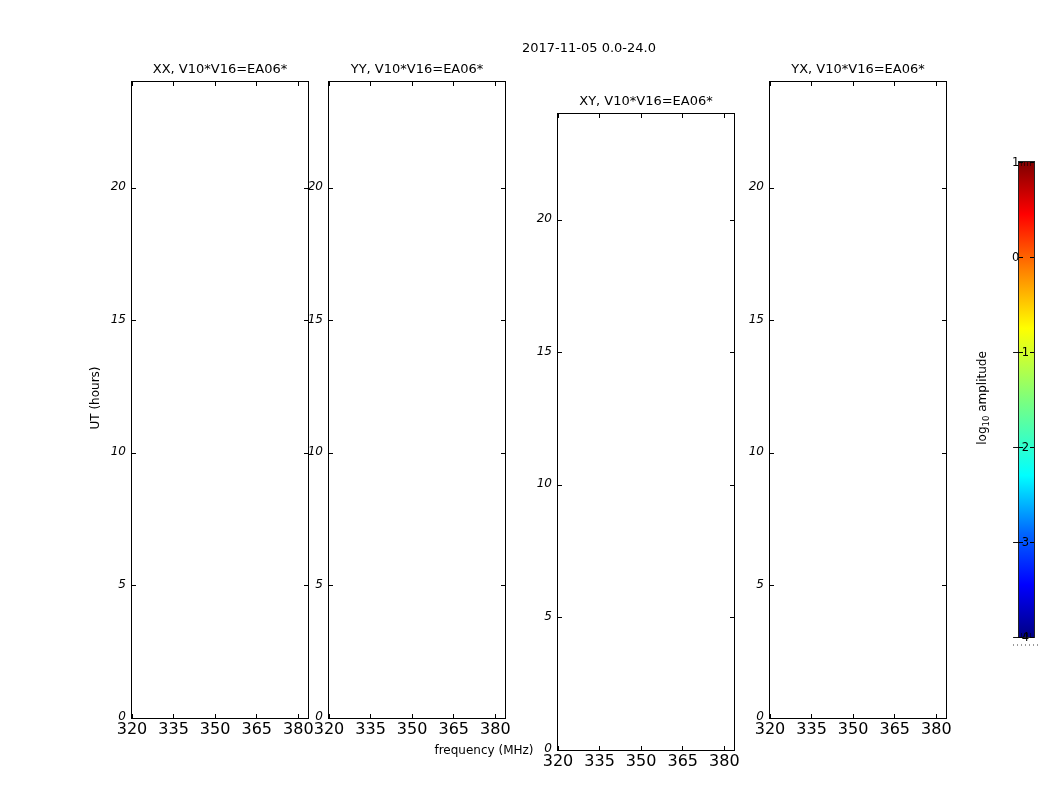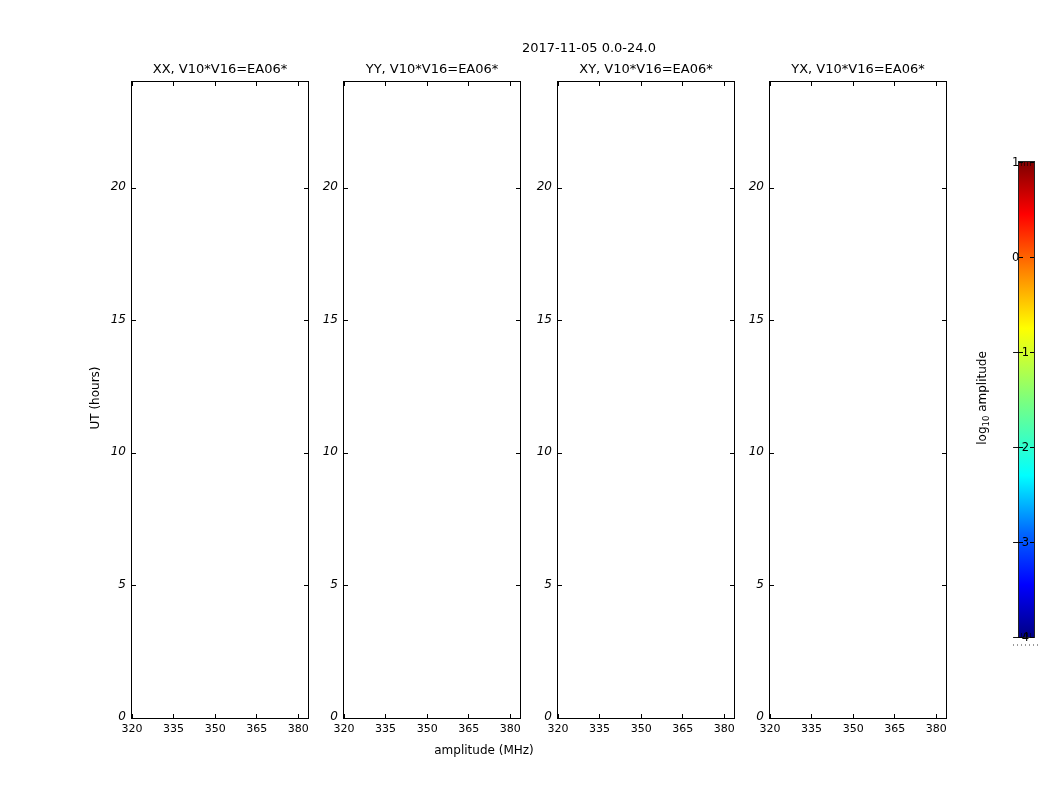--- a/index.html
+++ b/index.html
@@ -16,21 +16,21 @@
     position:absolute;top:81px;width:178px;height:638px;
     border:1px solid #000;box-sizing:border-box;background:#fff;
   }
   .panel-title{
     position:absolute;bottom:calc(100% + 6px);left:50%;transform:translateX(-50%);
     font-size:13px;white-space:nowrap;
   }
   .tick{position:absolute;background:#000;}
   .xtick-label{
     position:absolute;top:calc(100% + 4px);transform:translateX(-50%);
-    font-size:11px;line-height:14px;white-space:nowrap;
+    font-size:16px;line-height:14px;white-space:nowrap;
   }
   .ytick-label{
     position:absolute;right:calc(100% + 6px);
     font-size:12px;line-height:14px;white-space:nowrap;font-style:italic;
   }
   .axis-label{font-size:12px;white-space:nowrap;position:absolute;}
   .ylabel{left:95px;top:398px;transform:translate(-50%,-50%) rotate(-90deg);}
   .xlabel{left:484px;top:743px;transform:translateX(-50%);}
   .colorbar{
     position:absolute;left:1018px;top:161px;width:17px;height:477px;
@@ -90,21 +90,21 @@
         <div class="tick" style="left: 0px; bottom: 264.5px; width: 4px; height: 1px;"></div>
         <div class="tick" style="right: 0px; bottom: 264.5px; width: 4px; height: 1px;"></div>
         <div class="ytick-label" style="bottom: 260px;">10</div>
         <div class="tick" style="left: 0px; bottom: 397px; width: 4px; height: 1px;"></div>
         <div class="tick" style="right: 0px; bottom: 397px; width: 4px; height: 1px;"></div>
         <div class="ytick-label" style="bottom: 392.5px;">15</div>
         <div class="tick" style="left: 0px; bottom: 529.5px; width: 4px; height: 1px;"></div>
         <div class="tick" style="right: 0px; bottom: 529.5px; width: 4px; height: 1px;"></div>
         <div class="ytick-label" style="bottom: 525px;">20</div>
       </div>
-      <div class="panel" style="left: 343px;">
+      <div class="panel" style="left: 328px;">
         <div class="panel-title">YY, V10*V16=EA06*</div>
         <div class="tick" style="left: -0.5px; bottom: 0px; width: 1px; height: 4px;"></div>
         <div class="tick" style="left: -0.5px; top: 0px; width: 1px; height: 4px;"></div>
         <div class="xtick-label" style="left: 0px;">320</div>
         <div class="tick" style="left: 41.0748px; bottom: 0px; width: 1px; height: 4px;"></div>
         <div class="tick" style="left: 41.0748px; top: 0px; width: 1px; height: 4px;"></div>
         <div class="xtick-label" style="left: 41.5748px;">335</div>
         <div class="tick" style="left: 82.6496px; bottom: 0px; width: 1px; height: 4px;"></div>
         <div class="tick" style="left: 82.6496px; top: 0px; width: 1px; height: 4px;"></div>
         <div class="xtick-label" style="left: 83.1496px;">350</div>
@@ -123,21 +123,21 @@
         <div class="tick" style="left: 0px; bottom: 264.5px; width: 4px; height: 1px;"></div>
         <div class="tick" style="right: 0px; bottom: 264.5px; width: 4px; height: 1px;"></div>
         <div class="ytick-label" style="bottom: 260px;">10</div>
         <div class="tick" style="left: 0px; bottom: 397px; width: 4px; height: 1px;"></div>
         <div class="tick" style="right: 0px; bottom: 397px; width: 4px; height: 1px;"></div>
         <div class="ytick-label" style="bottom: 392.5px;">15</div>
         <div class="tick" style="left: 0px; bottom: 529.5px; width: 4px; height: 1px;"></div>
         <div class="tick" style="right: 0px; bottom: 529.5px; width: 4px; height: 1px;"></div>
         <div class="ytick-label" style="bottom: 525px;">20</div>
       </div>
-      <div class="panel" style="left: 557px;">
+      <div class="panel" style="left: 557px; margin-top: 32px;">
         <div class="panel-title">XY, V10*V16=EA06*</div>
         <div class="tick" style="left: -0.5px; bottom: 0px; width: 1px; height: 4px;"></div>
         <div class="tick" style="left: -0.5px; top: 0px; width: 1px; height: 4px;"></div>
         <div class="xtick-label" style="left: 0px;">320</div>
         <div class="tick" style="left: 41.0748px; bottom: 0px; width: 1px; height: 4px;"></div>
         <div class="tick" style="left: 41.0748px; top: 0px; width: 1px; height: 4px;"></div>
         <div class="xtick-label" style="left: 41.5748px;">335</div>
         <div class="tick" style="left: 82.6496px; bottom: 0px; width: 1px; height: 4px;"></div>
         <div class="tick" style="left: 82.6496px; top: 0px; width: 1px; height: 4px;"></div>
         <div class="xtick-label" style="left: 83.1496px;">350</div>
@@ -192,21 +192,21 @@
         <div class="tick" style="left: 0px; bottom: 397px; width: 4px; height: 1px;"></div>
         <div class="tick" style="right: 0px; bottom: 397px; width: 4px; height: 1px;"></div>
         <div class="ytick-label" style="bottom: 392.5px;">15</div>
         <div class="tick" style="left: 0px; bottom: 529.5px; width: 4px; height: 1px;"></div>
         <div class="tick" style="right: 0px; bottom: 529.5px; width: 4px; height: 1px;"></div>
         <div class="ytick-label" style="bottom: 525px;">20</div>
       </div>
     </div>
 
   <div class="axis-label ylabel">UT (hours)</div>
-  <div class="axis-label xlabel">amplitude (MHz)</div>
+  <div class="axis-label xlabel">frequency (MHz)</div>
 
   <div class="colorbar" id="colorbar" style="background: linear-gradient(rgb(127, 0, 0) 0%, rgb(255, 0, 0) 11%, rgb(255, 132, 0) 23%, rgb(255, 255, 0) 35%, rgb(125, 255, 125) 50%, rgb(0, 255, 255) 66%, rgb(0, 104, 255) 78%, rgb(0, 0, 255) 89%, rgb(0, 0, 132) 100%);">
     <div class="cb-cap top"></div>
     <div class="cb-cap bot"></div>
   <div class="tick" style="left: 0px; top: -0.5px; width: 4px; height: 1px;"></div>
       <div class="tick" style="right: 0px; top: -0.5px; width: 4px; height: 1px;"></div>
       <div class="tick" style="left: 0px; top: 94.5px; width: 4px; height: 1px;"></div>
       <div class="tick" style="right: 0px; top: 94.5px; width: 4px; height: 1px;"></div>
       <div class="tick" style="left: 0px; top: 189.5px; width: 4px; height: 1px;"></div>
       <div class="tick" style="right: 0px; top: 189.5px; width: 4px; height: 1px;"></div>

